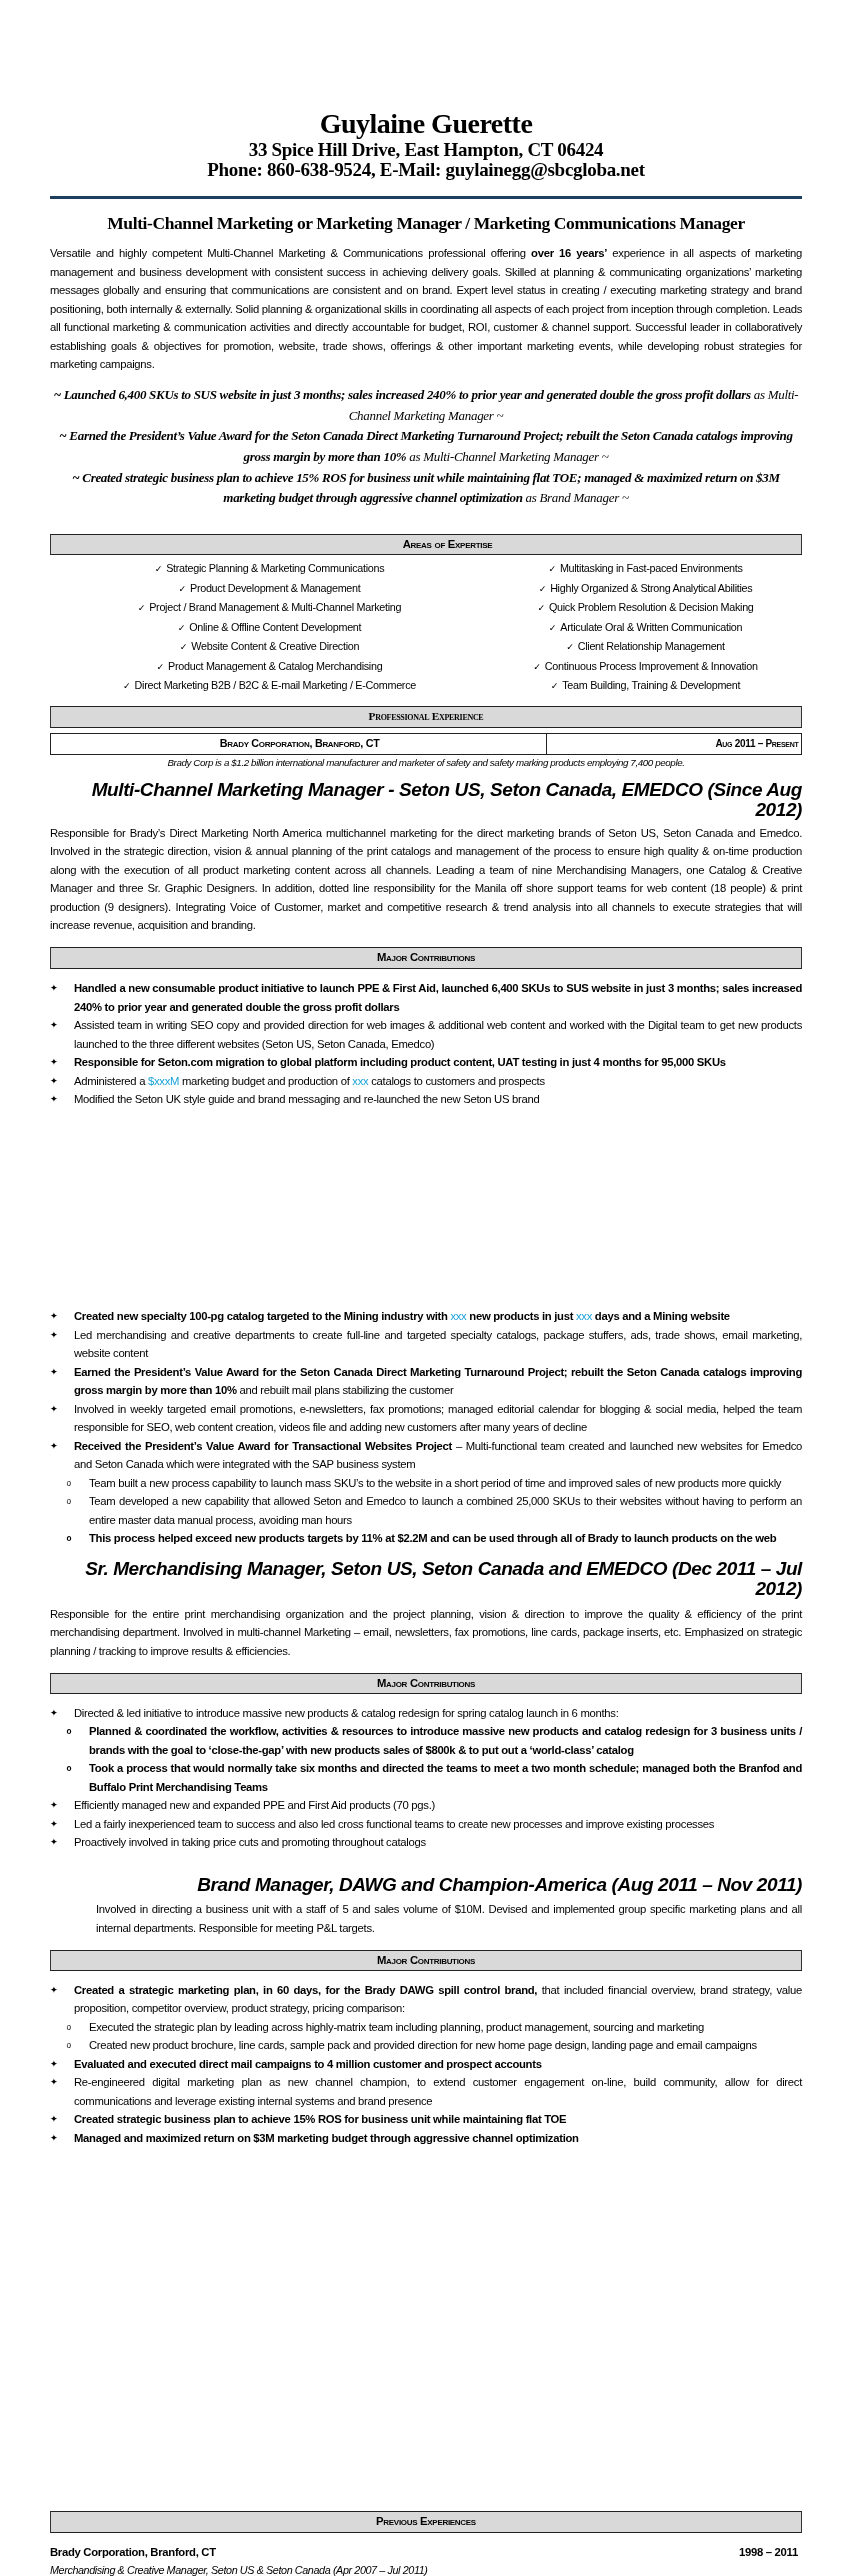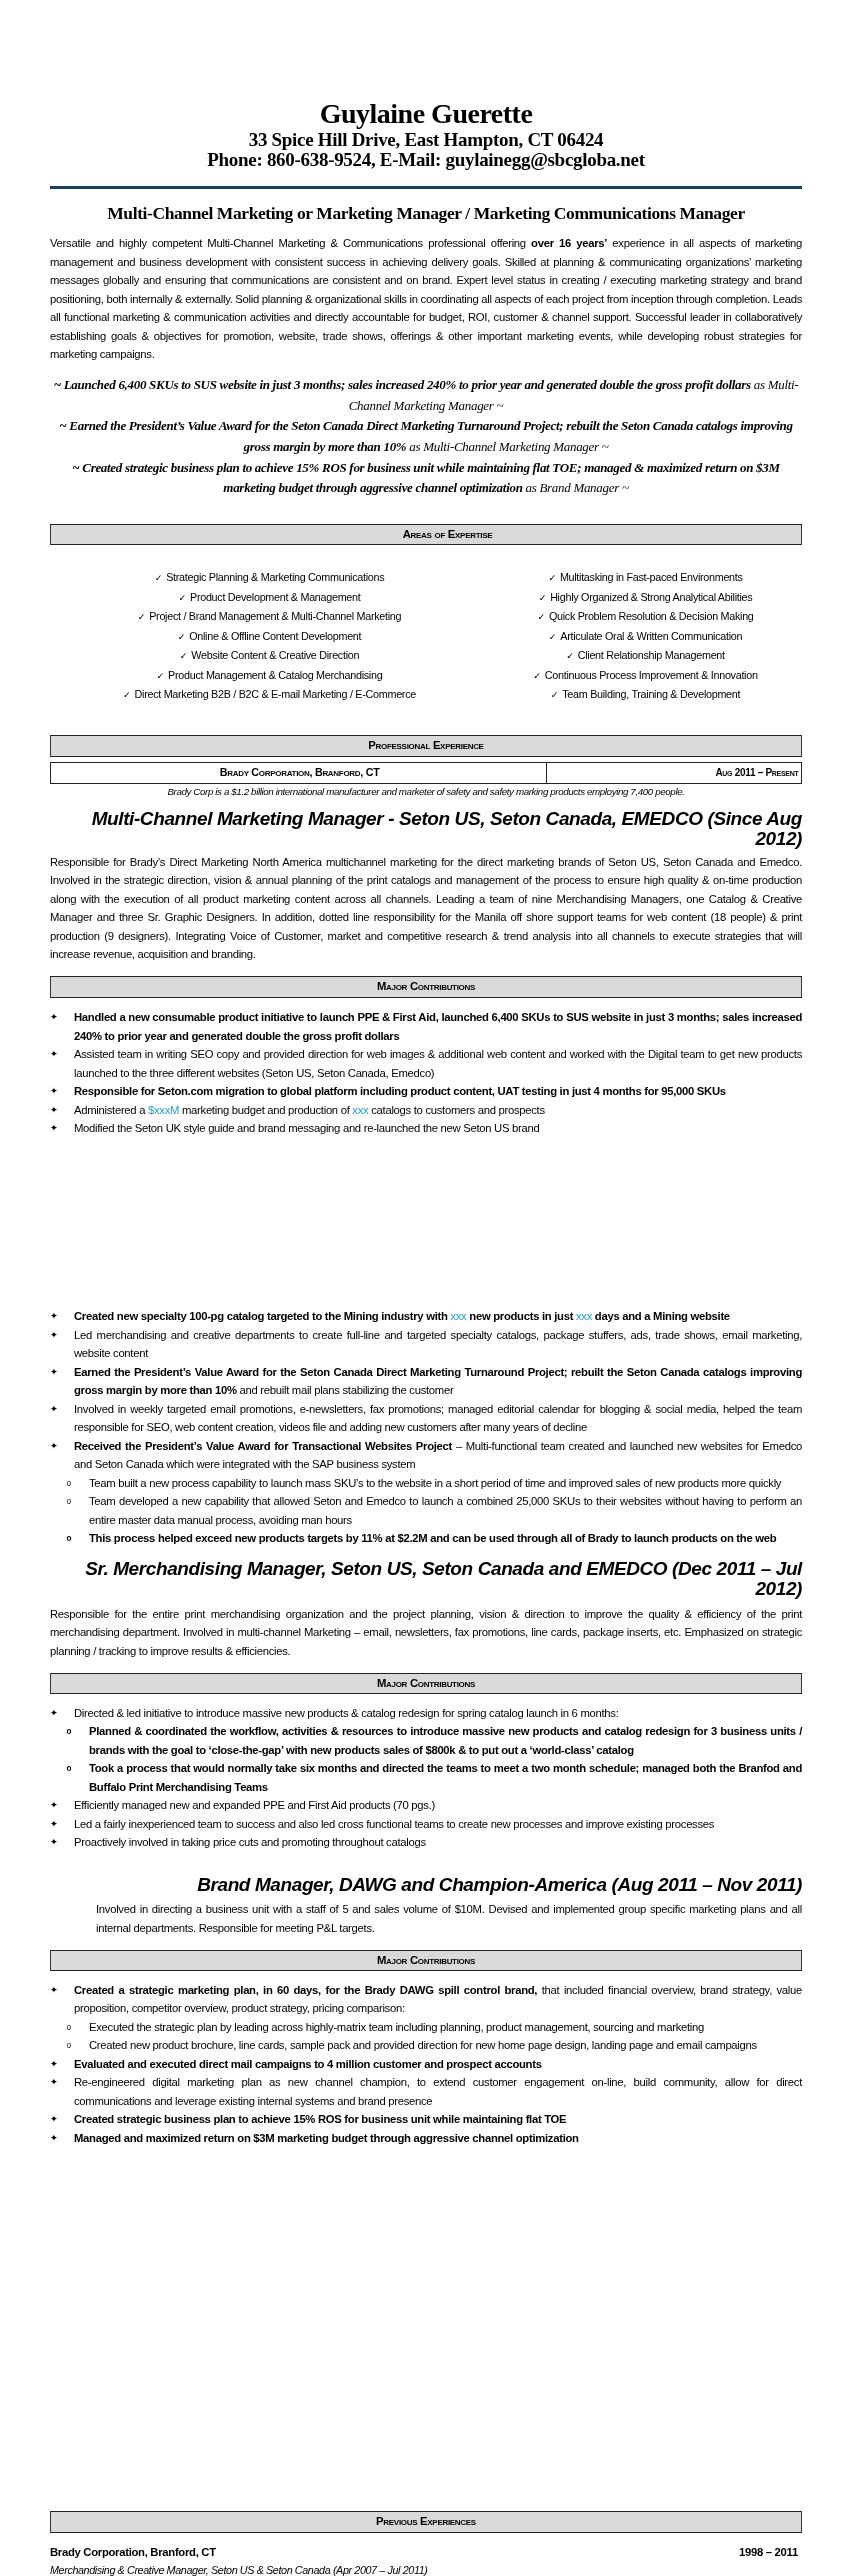--- a/index.html
+++ b/index.html
@@ -1,36 +1,36 @@
 <!DOCTYPE html>
 <html style="font-size:8.2px"><head>
 <meta charset="utf-8">
 <style>
   html, body { margin: 0; padding: 0; background: #ffffff; }
   body { width: 852px; height: 3615px; position: relative; color: #000; font-family: "Liberation Sans", sans-serif; }
   .page { position: absolute; left: 50px; width: 752px; }
 
   
-  #hdr { top: 97px; text-align: center; }
+  #hdr { top: 107px; text-align: center; }
   .name { font-family: "Liberation Serif", serif; font-weight: bold; font-size: 28px; line-height: 33px; letter-spacing: -0.5px; }
   .contact { font-family: "Liberation Serif", serif; font-weight: bold; font-size: 19px; line-height: 19.6px; letter-spacing: -0.3px; }
   .rule-blue { height: 2.6px; background: #1f3d5c; margin-top: 17px; }
 
   .headline { font-family: "Liberation Serif", serif; font-weight: bold; font-size: 17.5px; line-height: 23px; text-align: center; margin-top: 13.4px; letter-spacing: -0.4px; white-space: nowrap; }
 
   .para { font-size: 11.3px; line-height: 18.5px; text-align: justify; letter-spacing: -0.3px; }
   .para b { font-weight: bold; }
 
   .highlights { margin-top: 11.3px; text-align: center; font-family: "Liberation Serif", serif; font-style: italic; font-size: 13px; line-height: 20.6px; letter-spacing: -0.3px; }
   .highlights .hb { font-weight: bold; }
   .highlights .hn { font-weight: normal; }
 
   .sec-head { background: #d9d9d9; border: 0.5px solid #333; border-top: 1.5px solid #222; border-bottom: 1.5px solid #222; height: 19.6px; text-align: center; font-weight: bold; font-size: 11.3px; line-height: 19.6px; font-variant: small-caps; letter-spacing: -0.3px; }
 
-  .skills { display: grid; grid-template-columns: 137px 1fr; column-gap: 0; margin-top: 23px; }
+  .skills { display: grid; grid-template-columns: 137px 1fr; column-gap: 0; margin-top: 4px; }
   .skills-col { }
   .skill { font-size: 10.8px; line-height: 18.5px; letter-spacing: -0.3px; white-space: nowrap; }
   .skill .chk { display: inline-block; width: 15.5px; font-family: "DejaVu Sans", sans-serif; font-size: 9.3px; }
 
   .emp-row { display: flex; border: 0.5px solid #222; border-top: 1px solid #222; border-bottom: 1px solid #222; height: 19.6px; margin-top: 5.7px; }
   .emp-row .l { flex: 0 0 156px; border-right: 0.5px solid #222; font-weight: bold; font-size: 10.8px; line-height: 19.6px; padding-left: 2.6px; font-variant: small-caps; letter-spacing: -0.3px; }
   .emp-row .r { flex: 1; text-align: right; font-weight: bold; font-size: 10px; line-height: 19.6px; padding-right: 2.6px; font-variant: small-caps; letter-spacing: -0.3px; }
   .tagline { font-style: italic; font-size: 9.8px; line-height: 15.5px; letter-spacing: -0.4px; }
 
   .role-title { text-align: right; font-weight: bold; font-style: italic; font-size: 19px; line-height: 20.6px; letter-spacing: -0.4px; }
@@ -79,21 +79,21 @@
       <div class="skill"><span class="chk">✓</span><span>Multitasking in Fast-paced Environments</span></div>
       <div class="skill"><span class="chk">✓</span><span>Highly Organized &amp; Strong Analytical Abilities</span></div>
       <div class="skill"><span class="chk">✓</span><span>Quick Problem Resolution &amp; Decision Making</span></div>
       <div class="skill"><span class="chk">✓</span><span>Articulate Oral &amp; Written Communication</span></div>
       <div class="skill"><span class="chk">✓</span><span>Client Relationship Management</span></div>
       <div class="skill"><span class="chk">✓</span><span>Continuous Process Improvement &amp; Innovation</span></div>
       <div class="skill"><span class="chk">✓</span><span>Team Building, Training &amp; Development</span></div>
     </div>
   </div>
 
-  <div class="sec-head" style="margin-top:30px;">Professional Experience</div>
+  <div class="sec-head" style="margin-top:10px;font-family:Liberation Serif, serif;">Professional Experience</div>
   <div class="emp-row" style="display:flex;">
     <div class="l" style="flex:0 0 492px;">Brady Corporation, Branford, CT</div>
     <div class="r">Aug 2011 – Present</div>
   </div>
   <div class="tagline">Brady Corp is a $1.2 billion international manufacturer and marketer of safety and safety marking products employing 7,400 people.</div>
 
   <div class="role-title" style="margin-top:9.3px;">Multi-Channel Marketing Manager - Seton US, Seton Canada, EMEDCO (Since Aug 2012)</div>
   <div class="para" style="margin-top:3.1px;">Responsible for Brady’s Direct Marketing North America multichannel marketing for the direct marketing brands of Seton US, Seton Canada and Emedco. Involved in the strategic direction, vision &amp; annual planning of the print catalogs and management of the process to ensure high quality &amp; on-time production along with the execution of all product marketing content across all channels. Leading a team of nine Merchandising Managers, one Catalog &amp; Creative Manager and three Sr. Graphic Designers.  In addition, dotted line responsibility for the Manila off shore support teams for web content (18 people) &amp; print production (9 designers). Integrating Voice of Customer, market and competitive research &amp; trend analysis into all channels to execute strategies that will increase revenue, acquisition and branding.</div>
 
   <div class="sec-head" style="margin-top:12.4px;">Major Contributions</div>

